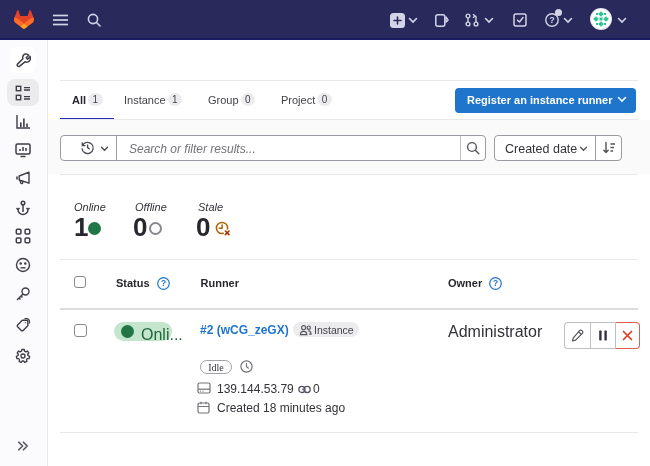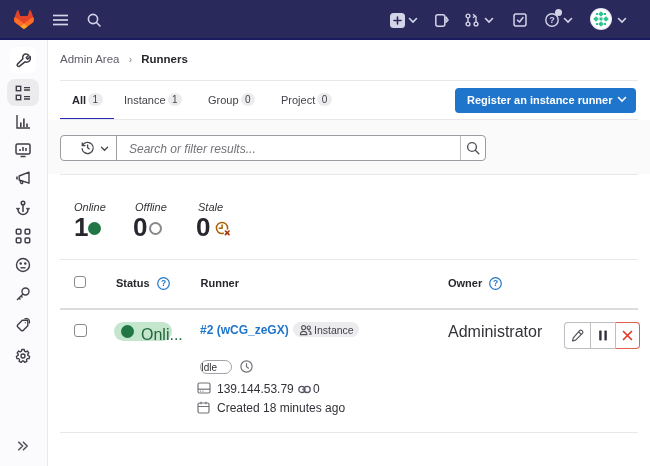--- a/index.html
+++ b/index.html
@@ -53,21 +53,21 @@
 .checkbox { position:absolute; width:13px; height:13px; border:1px solid #89888d; border-radius:3px; background:#fff; }
 
 .badge-green { position:absolute; left:66px; top:282px; width:58px; height:19px; background:#c3e6cd; border-radius:10px; }
 .badge-green .dot { position:absolute; left:7px; top:3px; width:13px; height:13px; border-radius:50%; background:#217645; }
 .badge-green .t { position:absolute; left:27px; top:4px; font-size:16px; color:#24663b; }
 
 .runner-link { position:absolute; left:152px; top:282.5px; font-size:12px; font-weight:700; color:#1f75cb; }
 .badge-inst { position:absolute; left:245px; top:282px; height:15px; background:#ececef; border-radius:8px; font-size:10.5px; color:#434248; padding:1.5px 5px 0 21px; }
 .badge-inst svg { position:absolute; left:6px; top:2px; }
 .meta { position:absolute; font-size:12px; color:#333238; }
-.badge-idle { position:absolute; left:152px; top:320px; width:32px; height:14px; border:1px solid #a4a3a8; border-radius:8px; font-size:10px; color:#333238; line-height:13px; }
+.badge-idle { position:absolute; left:152px; top:320px; width:32px; height:14px; border:1px solid #a4a3a8; border-radius:8px; font-size:10px; color:#333238; text-align:center; line-height:13px;font-family:Liberation Serif, serif; }
 
 .owner { position:absolute; left:400px; top:283px; font-size:16px; color:#333238; }
 
 #actions { position:absolute; left:516px; top:282px; width:76px; height:27px; }
 #actions .b { position:absolute; top:0; height:27px; background:#fff; border:1px solid #bfbfc3; }
 #actions .b1 { left:0; width:26px; border-radius:4px 0 0 4px; border-right:none; }
 #actions .b2 { left:26px; width:26px; }
 #actions .b3 { left:52px; width:24px; border-radius:0 4px 4px 0; border:1px solid #e0604f; border-left:none; }
 </style>
 </head>
@@ -243,21 +243,20 @@
     </div>
 
     <div class="sb-ico" style="top:398px">
       <svg viewBox="0 0 16 16" fill="none" stroke="#54535a" stroke-width="1.6">
         <path d="M3.8 4.2 7.6 8l-3.8 3.8M8.4 4.2 12.2 8l-3.8 3.8" stroke-linecap="round" stroke-linejoin="round"></path>
       </svg>
     </div>
   </div>
 
   <div id="content">
-    <div class="crumb">Admin Area <span class="sep">›</span> <b>Runners</b></div>
     <div class="hr" style="top:39.5px"></div>
 
     <div class="tab" style="left:24px;top:54px"><b>All</b><span class="cnt">1</span></div>
     <div class="tab" style="left:76px;top:54px">Instance<span class="cnt">1</span></div>
     <div class="tab" style="left:160px;top:54px">Group<span class="cnt">0</span></div>
     <div class="tab" style="left:233px;top:54px">Project<span class="cnt">0</span></div>
     <div id="tabline-active"></div>
     <div class="hr" style="top:79px"></div>
 
     <div class="abs" style="left:0;top:80px;width:602px;height:54px;background:#fafafb"></div>
@@ -278,20 +277,31 @@
             <path d="M1.5 1.5 5 5l3.5-3.5" fill="none" stroke="#48464f" stroke-width="1.5" stroke-linecap="round"></path>
           </svg>
       </div>
       <div class="ph">Search or filter results...</div>
       <div class="seg2">
         <svg class="abs" style="left:5px;top:5px" width="14" height="14" viewBox="0 0 14 14">
           <circle cx="6" cy="6" r="4.4" fill="none" stroke="#54535a" stroke-width="1.4"></circle>
           <line x1="9.3" y1="9.3" x2="12.8" y2="12.8" stroke="#54535a" stroke-width="1.4" stroke-linecap="round"></line>
         </svg>
       </div>
+    </div>
+    <div id="sortgrp">
+      <div class="txt">Created date</div>
+      <svg class="abs" style="left:84px;top:10px" width="9" height="6" viewBox="0 0 10 7">
+          <path d="M1.5 1.5 5 5l3.5-3.5" fill="none" stroke="#54535a" stroke-width="1.5" stroke-linecap="round"></path>
+        </svg>
+      <div class="div"></div>
+      <svg class="abs" style="left:107px;top:5px" width="14" height="14" viewBox="0 0 14 14" fill="none" stroke="#54535a">
+        <path d="M4 1.5v10M4 11.5 1.8 9.2M4 11.5l2.2-2.3" stroke-width="1.4" stroke-linecap="round" stroke-linejoin="round"></path>
+        <path d="M8.5 3h4.5M8.5 6.5h3.5M8.5 10h2.5" stroke-width="1.3"></path>
+      </svg>
     </div>
     <div class="hr" style="top:134px"></div>
 
     <div class="stat-label" style="left:26px;top:160.5px">Online</div>
     <div class="stat-num" style="left:26px;top:177px">1</div>
     <div class="abs" style="left:40px;top:182px;width:13px;height:13px;border-radius:50%;background:#217645"></div>
 
     <div class="stat-label" style="left:87px;top:160.5px">Offline</div>
     <div class="stat-num" style="left:85px;top:177px">0</div>
     <div class="abs" style="left:101px;top:182px;width:13px;height:13px;border-radius:50%;border:2px solid #89888d"></div>

